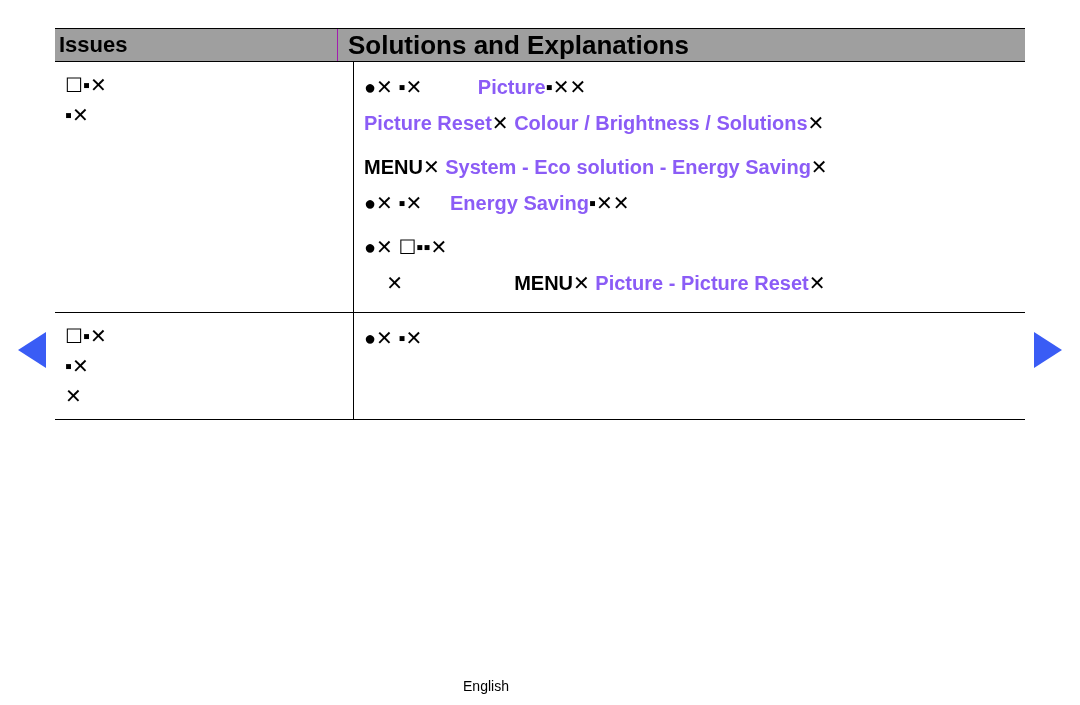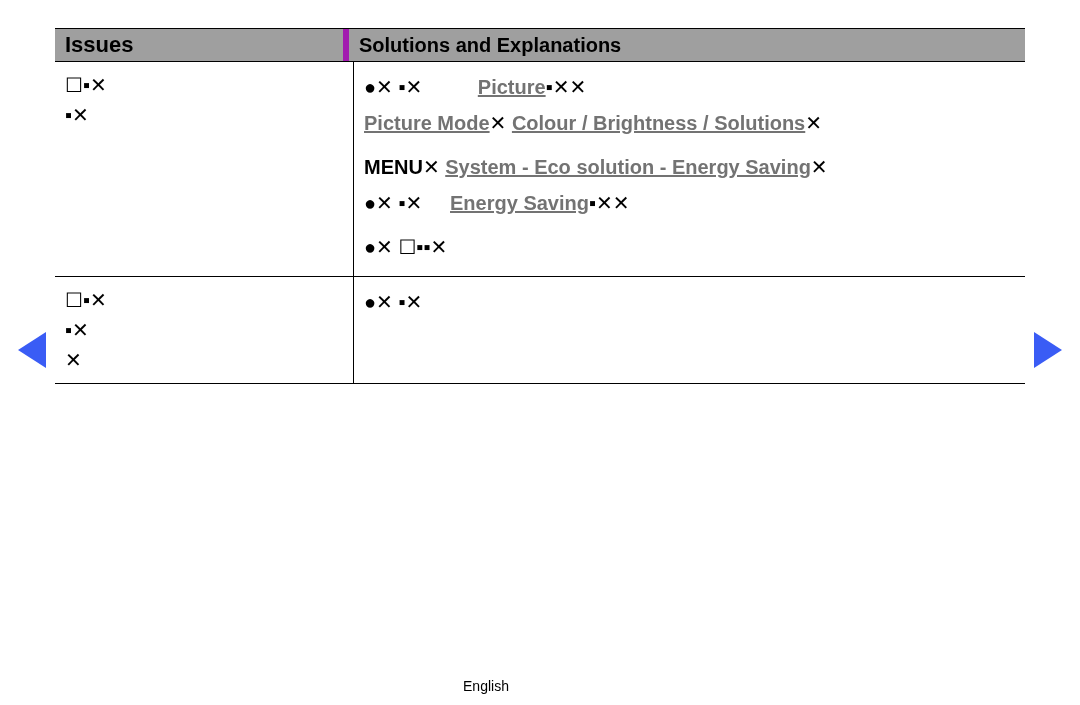--- a/index.html
+++ b/index.html
@@ -25,31 +25,31 @@
   }
   .hdr-row {
     display: flex;
     border-top: 1px solid #000;
     border-bottom: 1px solid #000;
     background: #9f9f9f;
     height: 32px;
   }
   .hdr-issues {
     width: 278px;
-    border-right: 6px solid #a21caf;
-    padding-left: 10px;
+    border-right: 1px solid #a21caf;
+    padding-left: 4px;
     font-size: 22px;
     font-weight: bold;
     display: flex;
     align-items: center;
   }
   .hdr-solutions {
     flex: 1;
     padding-left: 10px;
-    font-size: 20px;
+    font-size: 26px;
     font-weight: bold;
     display: flex;
     align-items: center;
   }
   .body-row {
     display: flex;
     border-bottom: 1px solid #000;
   }
   .issues-cell {
     width: 278px;
@@ -59,23 +59,22 @@
     line-height: 30px;
     vertical-align: top;
   }
   .solutions-cell {
     flex: 1;
     padding: 8px 10px 8px 10px;
     font-size: 20px;
     line-height: 30px;
   }
   .blue {
-    color: #737373;
+    color: #8b5cf6;
     font-weight: bold;
-    text-decoration: underline;
   }
   .bold {
     font-weight: bold;
   }
   .sol-line {
     margin: 2px 0 6px 0;
     white-space: pre;
   }
   .gap-block { height: 6px; }
 
@@ -127,30 +126,31 @@
     </div>
 
     <div class="body-row">
       <div class="issues-cell">
         <div class="pb">☐▪✕</div><br>
         <div class="pb">▪✕</div>
       </div>
       <div class="solutions-cell">
 
         <div class="sol-line"><span class="pb">●✕ ▪✕          </span><span class="blue">Picture</span><span class="pb">▪✕✕</span></div>
-        <div class="sol-line"><span class="blue">Picture Mode</span><span class="pb">✕ </span><span class="blue">Colour / Brightness / Solutions</span><span class="pb">✕</span></div>
+        <div class="sol-line"><span class="blue">Picture Reset</span><span class="pb">✕ </span><span class="blue">Colour / Brightness / Solutions</span><span class="pb">✕</span></div>
 
         <div class="gap-block"></div>
 
         <div class="sol-line"><span class="bold">MENU</span><span class="pb">✕ </span><span class="blue">System - Eco solution - Energy Saving</span><span class="pb">✕</span></div>
         <div class="sol-line"><span class="pb">●✕ ▪✕     </span><span class="blue">Energy Saving</span><span class="pb">▪✕✕</span></div>
 
         <div class="gap-block"></div>
 
         <div class="sol-line"><span class="pb">●✕ ☐▪▪✕</span></div>
+        <div class="sol-line"><span class="pb">    ✕                    </span><span class="bold">MENU</span><span class="pb">✕ </span><span class="blue">Picture - Picture Reset</span><span class="pb">✕</span></div>
 
       </div>
     </div>
 
     <div class="body-row">
       <div class="issues-cell">
         <div class="pb">☐▪✕</div><br>
         <div class="pb">▪✕</div><br>
         <div class="pb">✕</div>
       </div>

